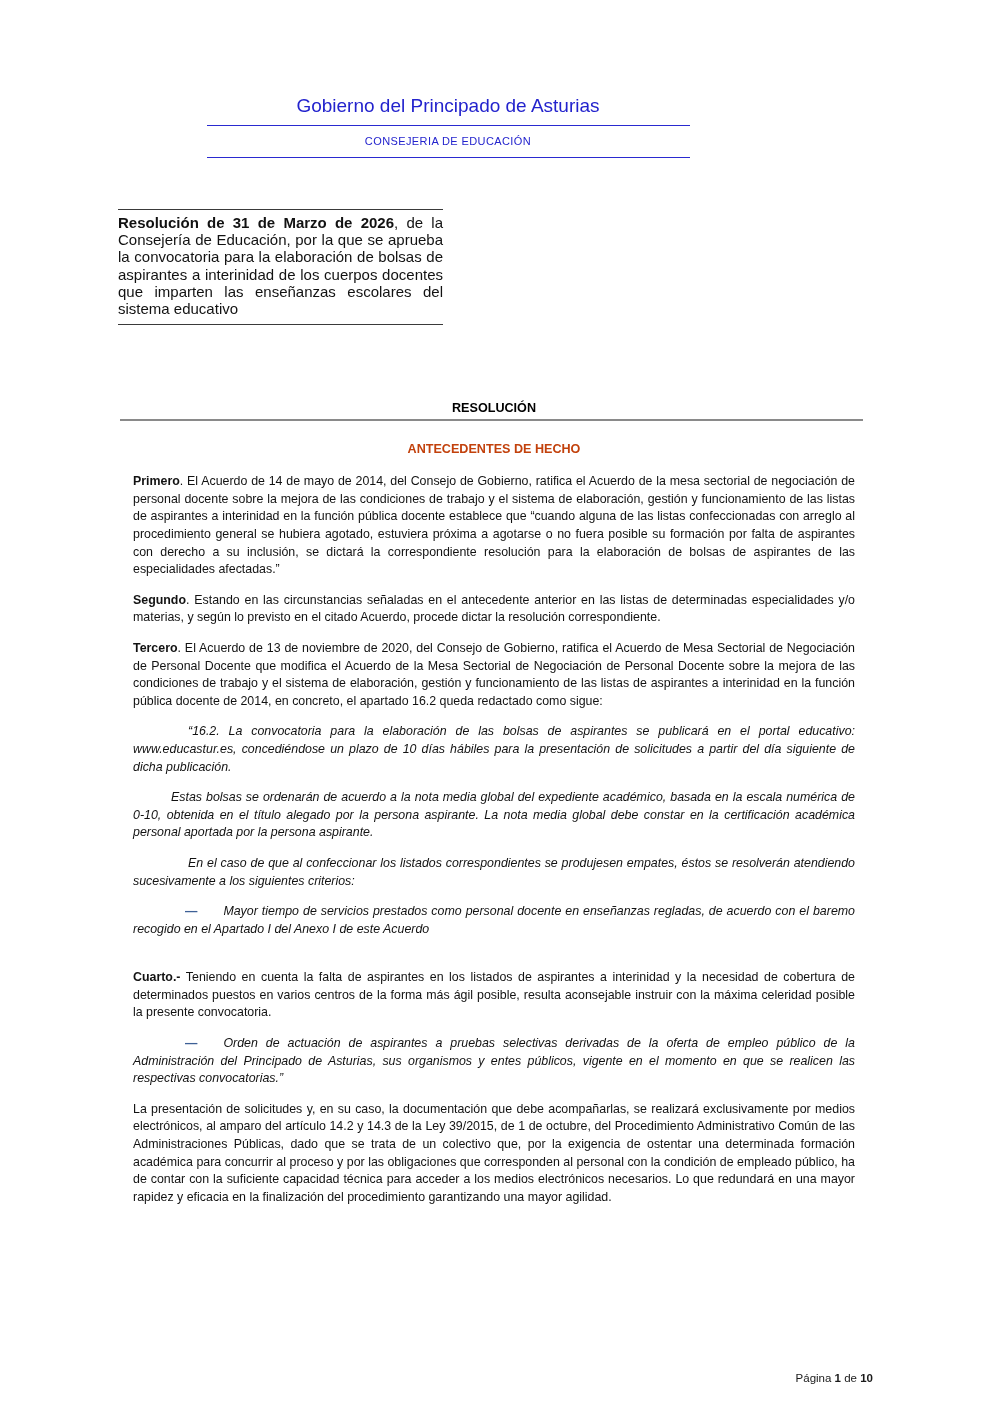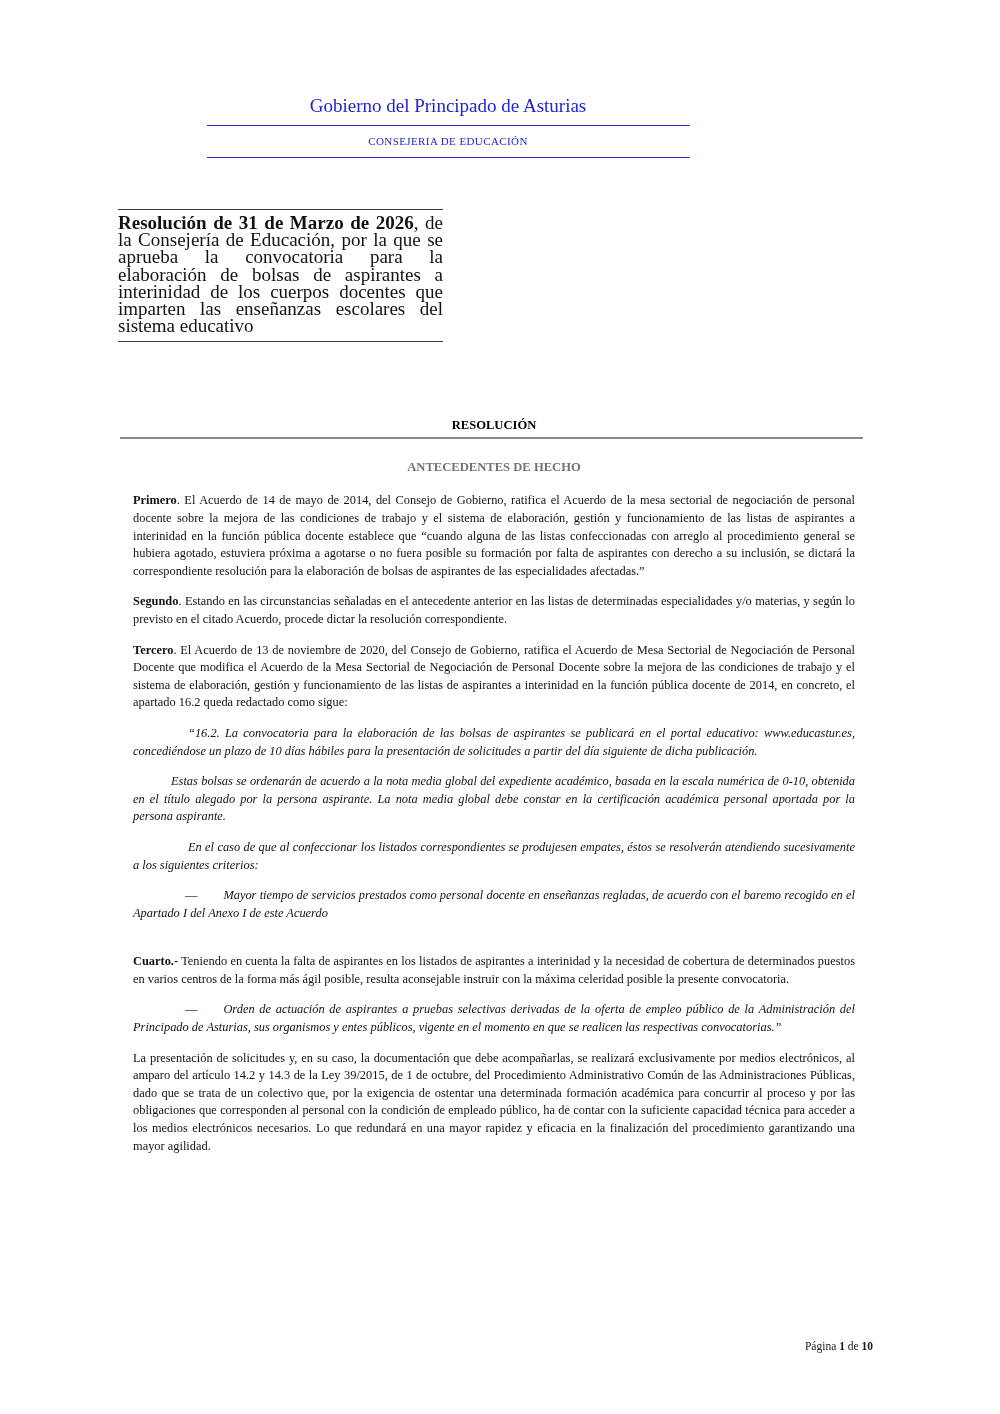--- a/index.html
+++ b/index.html
@@ -1,21 +1,21 @@
 <!DOCTYPE html>
 <html><head>
 <meta charset="utf-8">
 <style>
   html,body{margin:0;padding:0;background:#ffffff;}
   .page{
     position:relative;
     width:896px;
     height:1414px;
     background:#ffffff;
-    font-family:Liberation Serif, serif;
+    font-family:Liberation Sans, sans-serif;
     color:#121212;
     overflow:hidden;
     border-radius:19px;
   }
   
   .hdr-title{
     margin:94px 0 0 0;
     text-align:center;
     font-size:19px;
     font-weight:400;
@@ -45,21 +45,21 @@
   .summary{
     margin-left:-15px;
     width:325px;
     margin-top:51px;
     border-top:1px solid #3a3a3a;
     border-bottom:1px solid #3a3a3a;
     padding:4px 0 7px 0;
   }
   .summary p{
     margin:0;
-    font-size:19px;
+    font-size:15px;
     line-height:17.2px;
     text-align:justify;
   }
   
   .h-res{
     margin:76px 0 0 0;
     text-align:center;
     font-size:12.6px;
     font-weight:700;
     color:#000;
@@ -69,21 +69,21 @@
     margin-left:-13px;
     width:743px;
     height:2px;
     background:#8a8a8a;
   }
   .h-ant{
     margin:21px 0 0 0;
     text-align:center;
     font-size:12.6px;
     font-weight:700;
-    color:#737373;
+    color:#c2410c;
   }
   
   p.body{
     margin:13px 0 0 0;
     font-size:12.4px;
     line-height:17.6px;
     text-align:justify;
   }
   p.body.first{margin-top:17px;}
   p.body.gap-top{margin-top:31px;}
@@ -98,21 +98,21 @@
   }
   .dash{
     color:#3d6096;
     font-weight:700;
     font-style:normal;
     margin-right:26px;
   }
   
   .footer{
     position:absolute;
-    top:1340px;
+    top:1372px;
     left:0;
     width:873px;
     text-align:right;
     font-size:11.5px;
     color:#1a1a1a;
   }
 </style>
 </head>
 <body>
 

